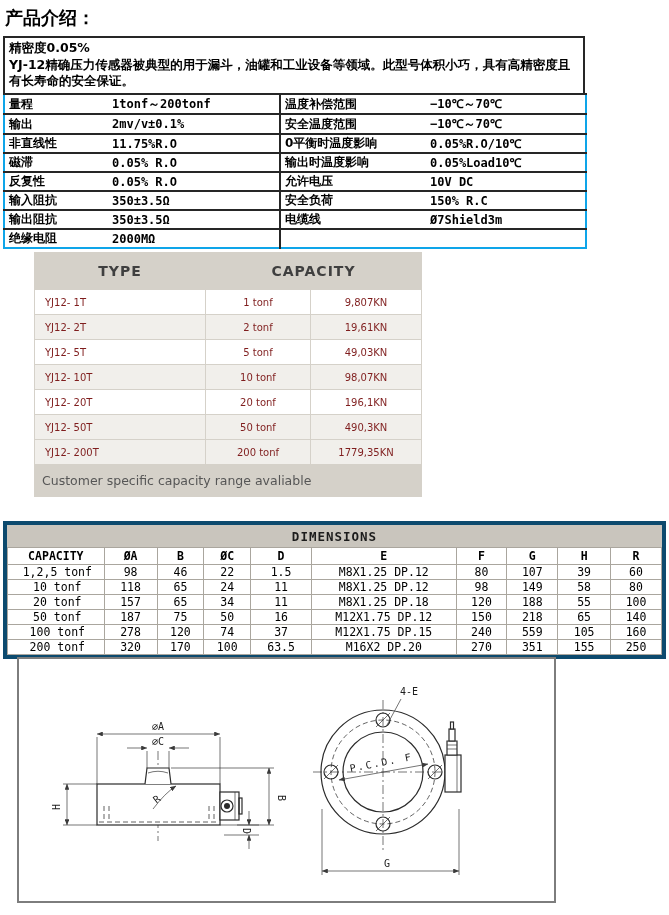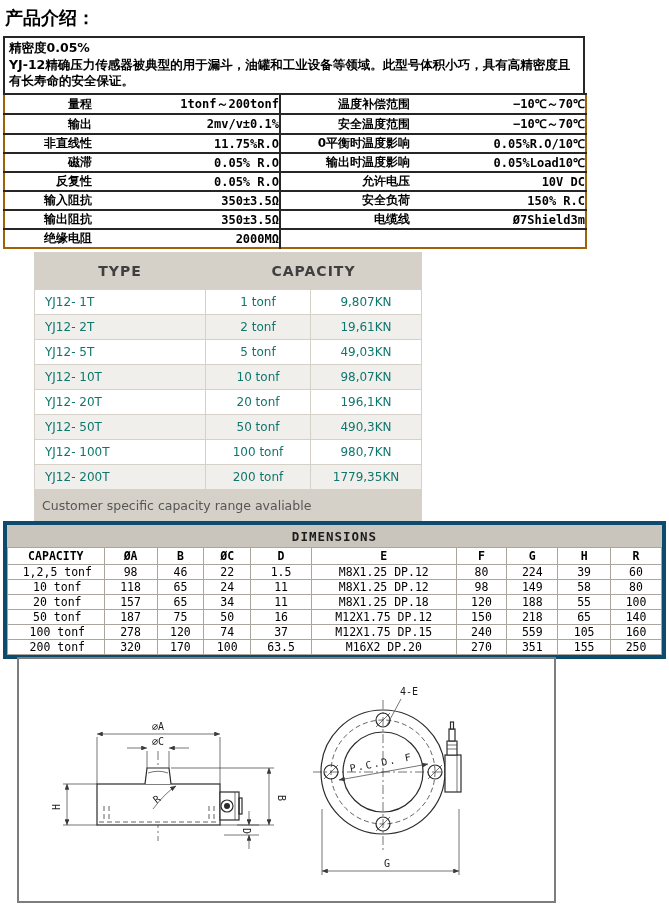--- a/index.html
+++ b/index.html
@@ -12,42 +12,41 @@
   .intro-label{position:absolute;left:5px;top:6px;font-size:18px;font-weight:bold;}
   .intro-box{
     position:absolute;left:3px;top:36px;width:582px;box-sizing:border-box;
     border:2px solid #262626;padding:2px 4px 3px 4px;
     font-size:12.5px;font-weight:bold;line-height:1.32;
   }
   
   table.spec{
     position:absolute;left:3px;top:93px;width:582px;
     border-collapse:collapse;table-layout:fixed;
-    border:2px solid #a16207;
-    text-align:right;
+    border:2px solid #0ea5e9;
   }
   .spec td{
     border-top:2px solid #262626;
     font-size:12px;font-weight:bold;height:15px;
     padding:0 0 0 4px;white-space:nowrap;overflow:hidden;
   }
   .spec td.val{font-family:"DejaVu Sans Mono",monospace;padding-left:20px;}
   .spec td.divl{border-left:2px solid #262626;}
   .spec col.c1{width:88px}.spec col.c2{width:188px}
   .spec col.c3{width:130px}.spec col.c4{width:176px}
   
   .cap-wrap{
     position:absolute;left:10px;top:252px;width:388px;background:#d5d1c9;margin-left:24px;
   }
   table.cap{width:100%;border-collapse:separate;border-spacing:1px;}
   .cap th{
     height:34px;font-size:14px;font-weight:bold;letter-spacing:1px;
     color:#3f3f3f;background:#d5d1c9;text-align:center;
   }
-  .cap td{height:24px;font-size:12px;color:#0f766e;background:#fff;padding:0;}
+  .cap td{height:24px;font-size:10px;color:#7f1d1d;background:#fff;padding:0;}
   .cap tr.alt td{background:#f1efeb;}
   .cap td.type{text-align:left;padding-left:10px;width:160px;}
   .cap td.tonf{text-align:center;width:104px;}
   .cap td.kn{text-align:center;}
   .cap td.cap-footer{
     background:#d5d1c9;height:31px;text-align:left;padding-left:7px;
     font-size:12.5px;color:#565656;
   }
   
   .dim-wrap{position:absolute;left:3px;top:521px;width:663px;border:4px solid #0c4a6e;box-sizing:border-box;}
@@ -181,25 +180,20 @@
       </tr>
       <tr>
         <td class="type">YJ12- 20T</td>
         <td class="tonf">20 tonf</td>
         <td class="kn">196,1KN</td>
       </tr>
       <tr class="alt">
         <td class="type">YJ12- 50T</td>
         <td class="tonf">50 tonf</td>
         <td class="kn">490,3KN</td>
-      </tr>
-      <tr>
-        <td class="type">YJ12- 100T</td>
-        <td class="tonf">100 tonf</td>
-        <td class="kn">980,7KN</td>
       </tr>
       <tr class="alt">
         <td class="type">YJ12- 200T</td>
         <td class="tonf">200 tonf</td>
         <td class="kn">1779,35KN</td>
       </tr>
       <tr>
         <td class="cap-footer" colspan="3">Customer specific capacity range avaliable</td>
       </tr>
     </tbody>
@@ -237,21 +231,21 @@
     </thead>
     <tbody>
       <tr>
         <td class="capcol">1,2,5 tonf</td>
         <td>98</td>
         <td>46</td>
         <td>22</td>
         <td>1.5</td>
         <td>M8X1.25 DP.12</td>
         <td>80</td>
-        <td>224</td>
+        <td>107</td>
         <td>39</td>
         <td>60</td>
       </tr>
       <tr>
         <td class="capcol">10 tonf</td>
         <td>118</td>
         <td>65</td>
         <td>24</td>
         <td>11</td>
         <td>M8X1.25 DP.12</td>

